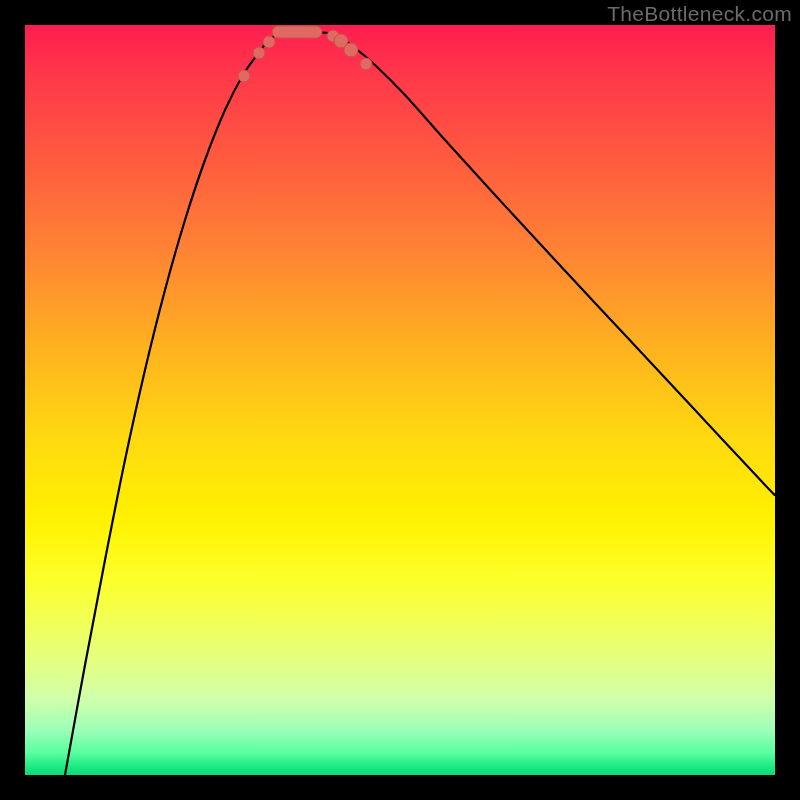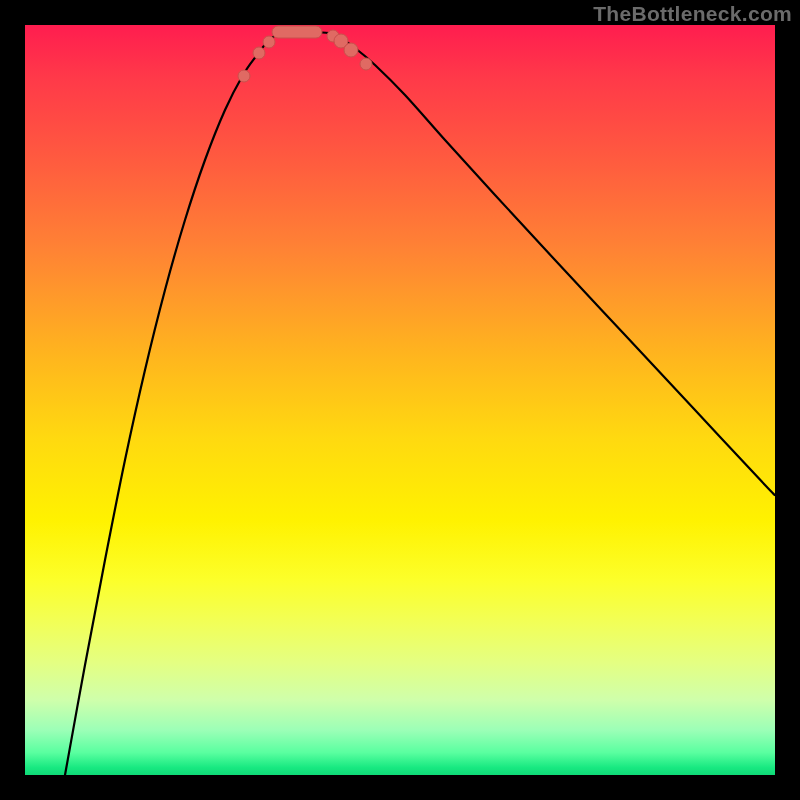--- a/index.html
+++ b/index.html
@@ -44,21 +44,21 @@
       #0fd977 100%
     );
   }
   .watermark {
     position: absolute;
     top: 2px;
     right: 8px;
     color: #6b6b6b;
     font-size: 21px;
     letter-spacing: 0.3px;
-    font-weight: 700;
+    font-weight: 400;
   }
   svg.curve {
     position: absolute;
     left: 25px;
     top: 25px;
     width: 750px;
     height: 750px;
     overflow: visible;
   }
   .stroke-main {

